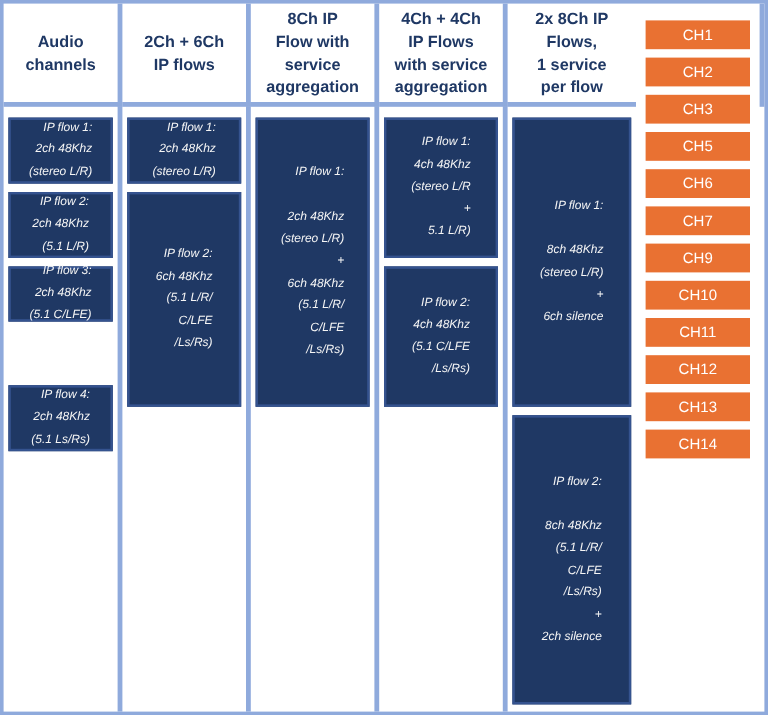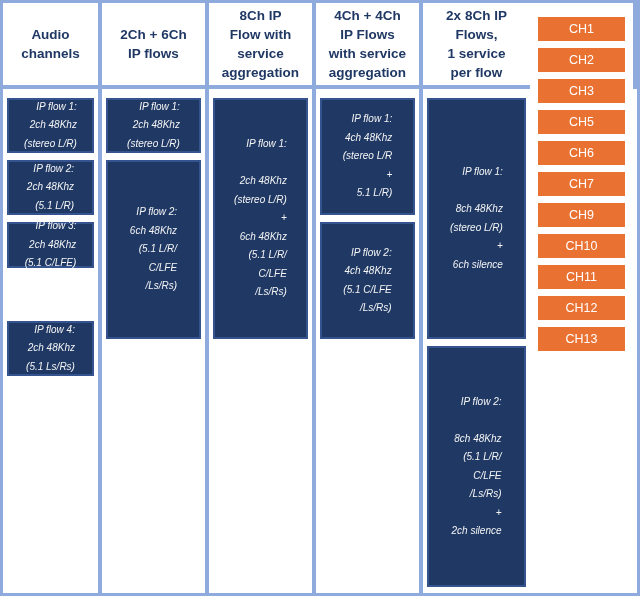--- a/index.html
+++ b/index.html
@@ -96,20 +96,21 @@
     <div class="chip">CH2</div>
     <div class="chip">CH3</div>
     <div class="chip">CH5</div>
     <div class="chip">CH6</div>
     <div class="chip">CH7</div>
     <div class="chip">CH9</div>
     <div class="chip">CH10</div>
     <div class="chip">CH11</div>
     <div class="chip">CH12</div>
     <div class="chip">CH13</div>
+    <div class="chip">CH14</div>
   </div>
 
   <div class="cell body">
     <div class="flow b-r1-s2">IP flow 1:
 2ch 48Khz
 (stereo L/R)</div>
     <div class="flow b-r3-s2">IP flow 2:
 2ch 48Khz
 (5.1 L/R)</div>
     <div class="flow b-r5-s2">IP flow 3:

